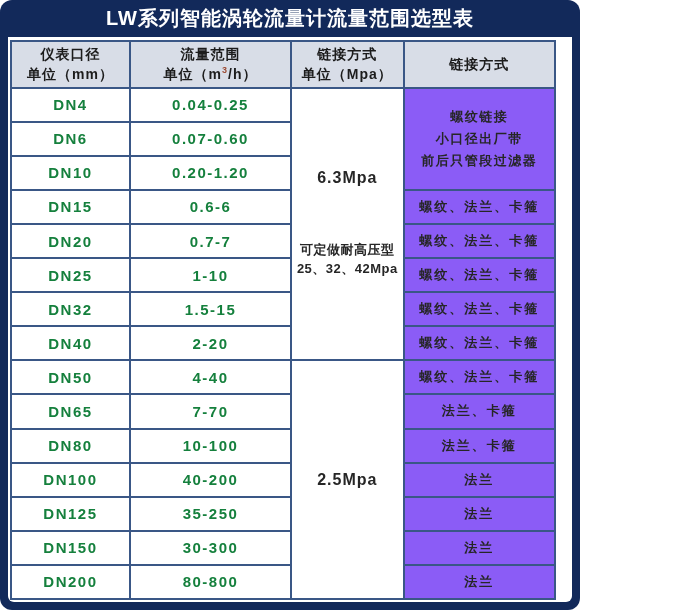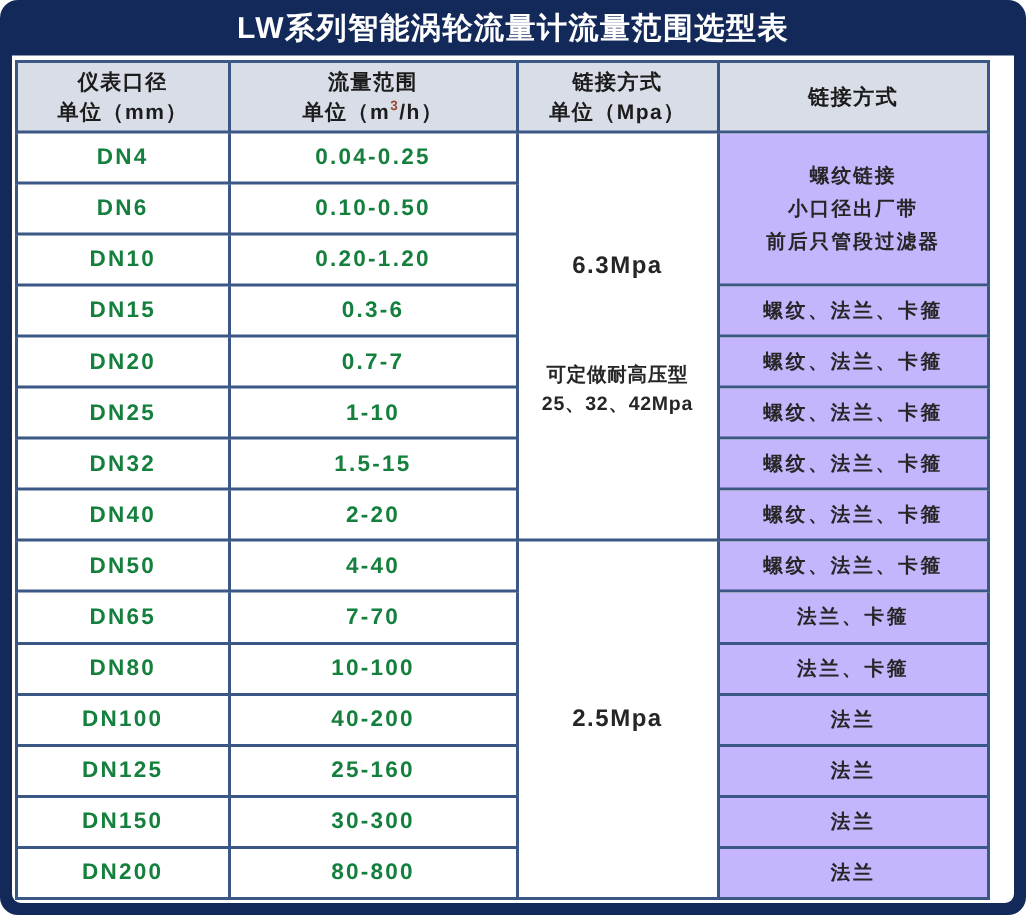--- a/index.html
+++ b/index.html
@@ -1,18 +1,18 @@
 <!DOCTYPE html>
 <html><head>
 <meta charset="utf-8">
 <style>
   html,body{margin:0;padding:0;background:#ffffff;}
   body{font-family:"Liberation Sans","DejaVu Sans",sans-serif;}
   .card{
-    width:684px;height:610px;box-sizing:border-box;
+    width:580px;height:610px;box-sizing:border-box;
     background:#12295a;border-radius:12px;
     padding:0 8px 8px 8px;
     display:flex;flex-direction:column;overflow:hidden;
   }
   .title-bar{
     flex:0 0 37px;display:flex;align-items:center;justify-content:center;
     color:#ffffff;font-size:20px;font-weight:bold;letter-spacing:1px;
   }
   .panel{
     flex:1;background:#ffffff;border-radius:0 0 6px 6px;
@@ -32,21 +32,21 @@
     background:#d8dde7;color:#1c1c1c;font-size:14px;font-weight:bold;
     line-height:1.45;letter-spacing:1px;
   }
   th .hline{display:block;}
   sup.cube{color:#9c4a32;font-size:9px;font-weight:bold;}
   td.c-dn,td.c-range{
     background:#ffffff;color:#15803d;font-size:15px;font-weight:bold;
     letter-spacing:1.5px;
   }
   td.c-conn{
-    background:#c4b5fd;color:#262626;font-size:13px;font-weight:bold;
+    background:#8b5cf6;color:#262626;font-size:13px;font-weight:bold;
     letter-spacing:2px;
   }
   td.c-press{background:#ffffff;color:#262626;}
   .press-stack{display:flex;flex-direction:column;align-items:center;justify-content:center;gap:54px;}
   .press-value{font-size:16px;font-weight:bold;letter-spacing:1px;}
   .press-note{font-size:13px;font-weight:bold;line-height:1.45;letter-spacing:0.5px;}
   .press-note span{display:block;text-align:center;}
   .conn-multiline{font-size:13px;font-weight:bold;line-height:1.7;letter-spacing:1.5px;}
   .conn-multiline span{display:block;}
 </style>
@@ -96,29 +96,29 @@
           <td class="c-conn" rowspan="3">
             <div class="conn-multiline">
               <span>螺纹链接</span>
               <span>小口径出厂带</span>
               <span>前后只管段过滤器</span>
             </div>
           </td>
         </tr>
         <tr>
           <td class="c-dn">DN6</td>
-          <td class="c-range">0.10-0.50</td>
+          <td class="c-range">0.07-0.60</td>
         </tr>
         <tr>
           <td class="c-dn">DN10</td>
           <td class="c-range">0.20-1.20</td>
         </tr>
         <tr>
           <td class="c-dn">DN15</td>
-          <td class="c-range">0.3-6</td>
+          <td class="c-range">0.6-6</td>
           <td class="c-conn">螺纹、法兰、卡箍</td>
         </tr>
         <tr>
           <td class="c-dn">DN20</td>
           <td class="c-range">0.7-7</td>
           <td class="c-conn">螺纹、法兰、卡箍</td>
         </tr>
         <tr>
           <td class="c-dn">DN25</td>
           <td class="c-range">1-10</td>
@@ -152,21 +152,21 @@
           <td class="c-range">10-100</td>
           <td class="c-conn">法兰、卡箍</td>
         </tr>
         <tr>
           <td class="c-dn">DN100</td>
           <td class="c-range">40-200</td>
           <td class="c-conn">法兰</td>
         </tr>
         <tr>
           <td class="c-dn">DN125</td>
-          <td class="c-range">25-160</td>
+          <td class="c-range">35-250</td>
           <td class="c-conn">法兰</td>
         </tr>
         <tr>
           <td class="c-dn">DN150</td>
           <td class="c-range">30-300</td>
           <td class="c-conn">法兰</td>
         </tr>
         <tr>
           <td class="c-dn">DN200</td>
           <td class="c-range">80-800</td>

